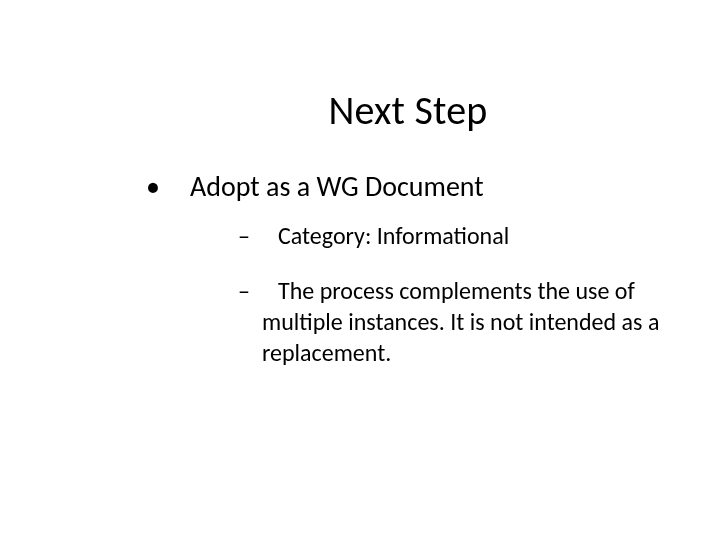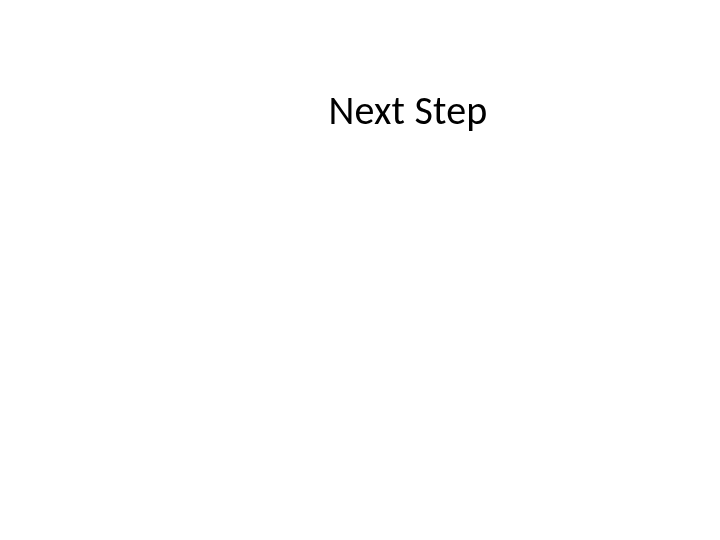--- a/index.html
+++ b/index.html
@@ -63,13 +63,26 @@
       left: 0;
       top: 0;
       font-size: 24px;
     }
   </style>
 </head>
 <body>
 
 <div class="slide">
   <h1 class="title">Next Step</h1>
+  <ul class="level1">
+    <li>
+      <span>Adopt as a WG Document</span>
+      <ul class="level2">
+        <li>
+          <span>Category: Informational</span>
+        </li>
+        <li>
+          <span>The process complements the use of multiple instances.  It is not intended as a replacement.</span>
+        </li>
+      </ul>
+    </li>
+  </ul>
 </div>
 
 </body></html>

